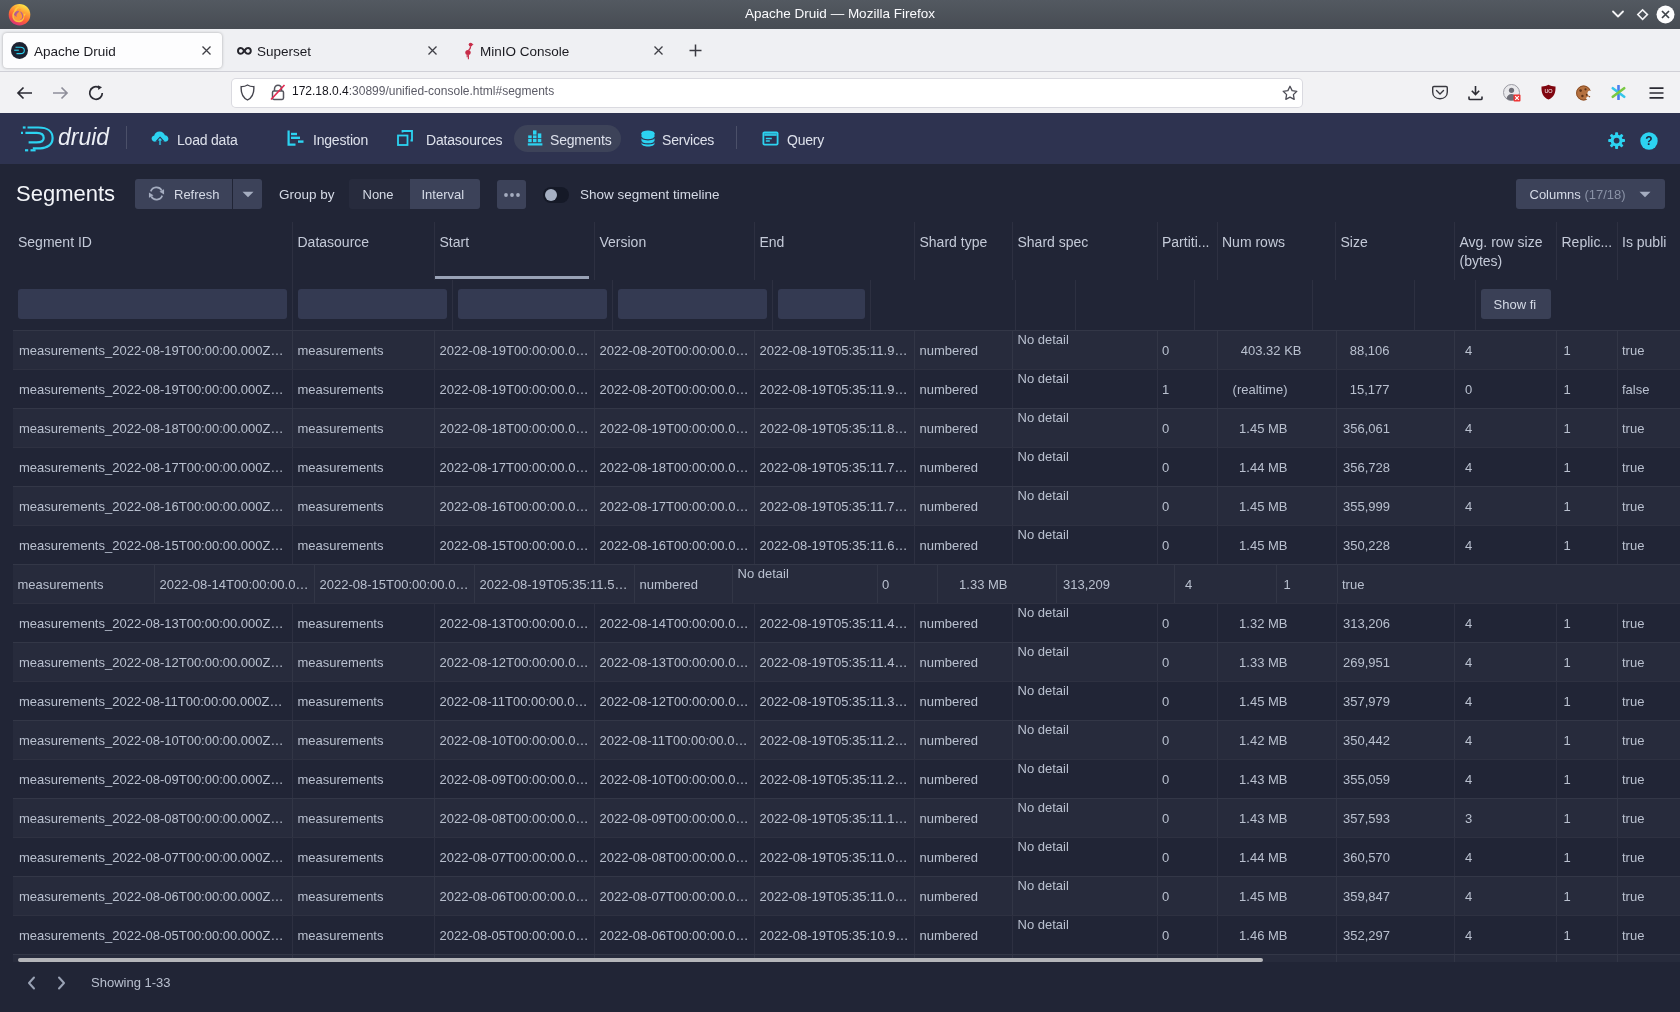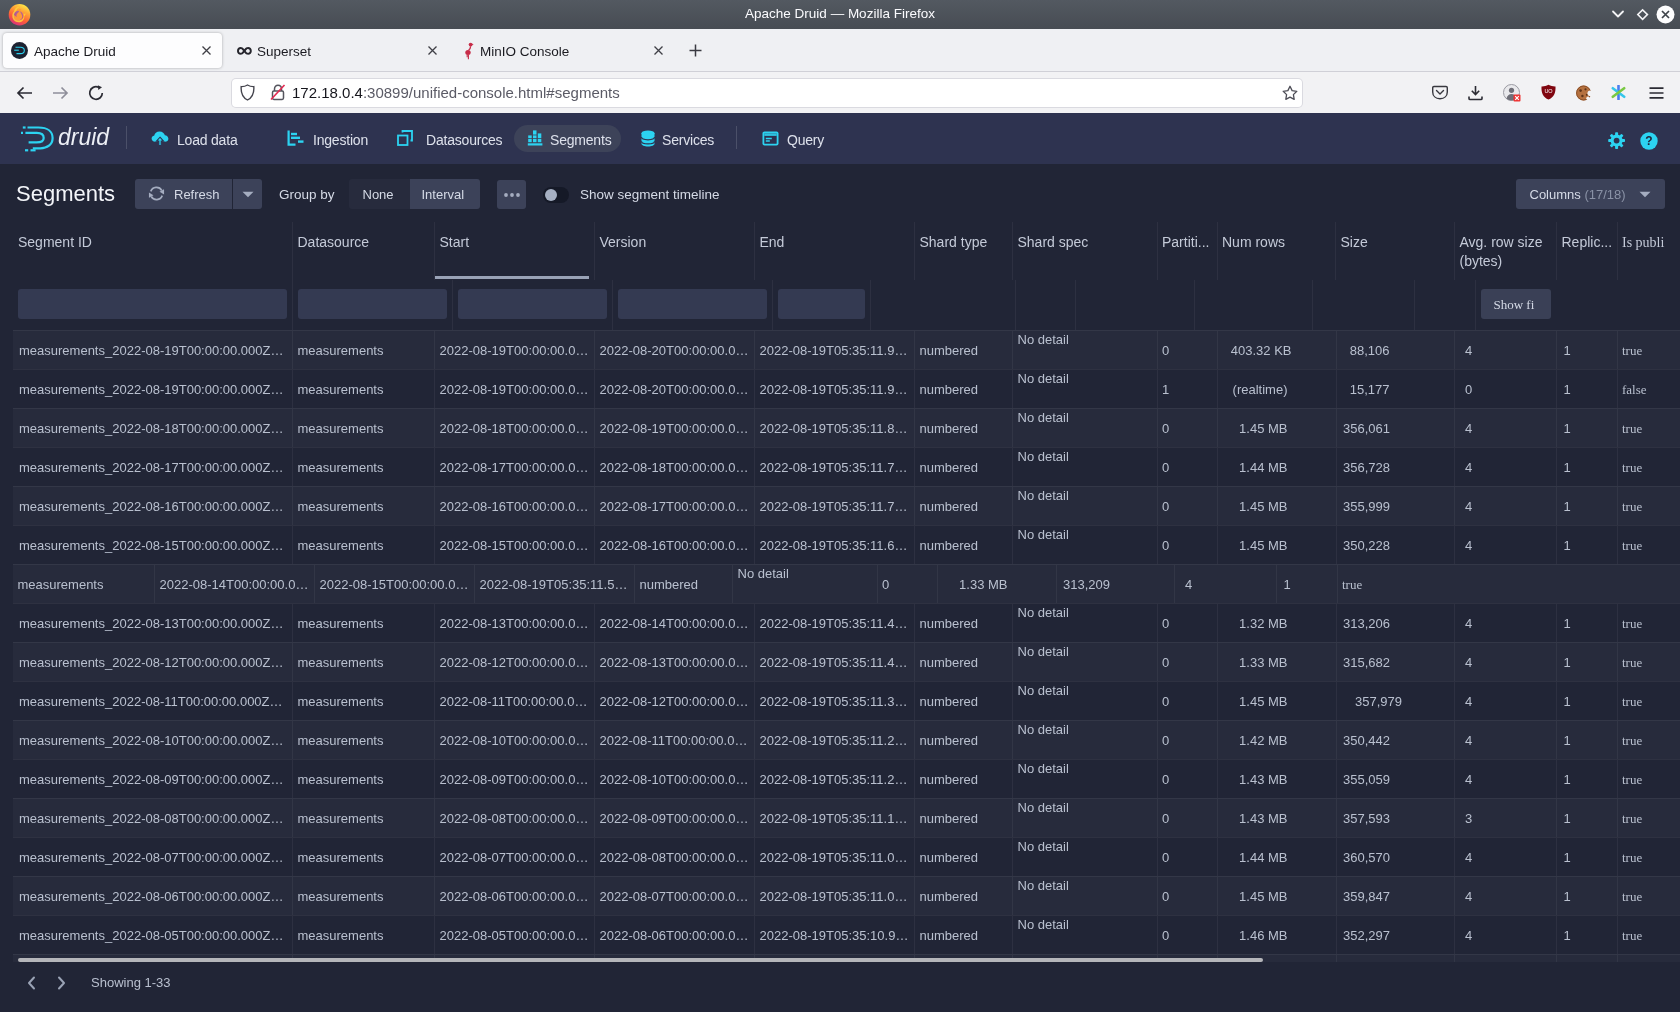--- a/index.html
+++ b/index.html
@@ -13,21 +13,21 @@
 #tbtitle { position:absolute; left:0; right:0; top:6px; text-align:center;
   font-size:13.5px; color:#fbfbfe; }
 #tabbar { position:absolute; left:0; top:29px; width:1680px; height:43px;
   background:#eff0f3; border-bottom:1px solid #d0d0d7; }
 #tabactive { position:absolute; left:3px; top:32.5px; width:219px; height:35px;
   background:#fdfdfe; border-radius:4px; box-shadow:0 0 3px rgba(0,0,0,.3); }
 .tlabel { font-size:13.5px; color:#1b1b21; white-space:nowrap; }
 #urlrow { position:absolute; left:0; top:72px; width:1680px; height:41px; background:#f2f2f4; }
 #urlfield { position:absolute; left:232px; top:78.5px; width:1070px; height:28px; background:#ffffff;
   border-radius:4px; box-shadow:0 0 0 1px #dadae0; }
-#urltext { position:absolute; left:292px; top:84px; font-size:15px; color:#5b5b66; white-space:nowrap; }
+#urltext { position:absolute; left:292px; top:84px; font-size:12px; color:#5b5b66; white-space:nowrap; }
 #urltext b { color:#16161d; font-weight:normal; }
 
 
 #dnav { position:absolute; left:0; top:113px; width:1680px; height:50.5px; background:#2e3350; }
 .nitem { position:absolute; top:115px; height:49px; display:flex; align-items:center;
   color:#dde1eb; font-size:14px; letter-spacing:-0.2px; white-space:nowrap; }
 .nsep { position:absolute; top:126px; width:1px; height:23px; background:#4b5069; }
 #npill { position:absolute; left:514px; top:125px; width:107px; height:27px;
   background:#3d4359; border-radius:14px; }
 
@@ -48,21 +48,21 @@
   border-right:1px solid rgba(255,255,255,0.055); position:relative; }
 .body-row { border-top:1px solid rgba(255,255,255,0.06); }
 .body-row.odd { background:rgba(255,255,255,0.03); }
 .finput { position:absolute; left:5px; right:5px; top:9px; height:30px;
   background:#343a52; border-radius:3px; }
 .topalign { padding-top:2px; }
 .num { display:inline-block; text-align:right; }
 .w0{width:280px}.w1{width:142px}.w2{width:160px}.w3{width:160px}.w4{width:160px}
 .w5{width:98px}.w6{width:144.5px}.w7{width:60px}.w8{width:119px}.w9{width:118.5px}
 .w10{width:102px}.w11{width:60.5px}.w12{width:62.5px}
-.cell.w12, .hcell.w12, .fcell.w12 { border-right:none;font-family:Liberation Serif, serif; }
+.cell.w12, .hcell.w12, .fcell.w12 { border-right:none; }
 
 #pager { position:absolute; left:0; top:962px; width:1680px; height:50px; background:#212536; }
 #scrollthumb { position:absolute; left:18px; top:958px; width:1245px; height:3.5px;
   background:#b5b6ba; border-radius:2px; z-index:5; }
 </style></head>
 <body>
 <div id="titlebar">
     <div class="abs" style="left:8px;top:3px">
       <svg style="" width="23" height="23" viewBox="0 0 23 23">
         <defs>
@@ -410,21 +410,21 @@
     </div>
     <div class="trow body-row odd">
       <div class="cell w0" style="padding-left:6px">measurements_2022-08-19T00:00:00.000Z…</div>
       <div class="cell w1">measurements</div>
       <div class="cell w2">2022-08-19T00:00:00.0…</div>
       <div class="cell w3">2022-08-20T00:00:00.0…</div>
       <div class="cell w4">2022-08-19T05:35:11.9…</div>
       <div class="cell w5">numbered</div>
       <div class="cell w6 topalign">No detail</div>
       <div class="cell w7">0</div>
-      <div class="cell w8"><span class="num" style="width:62.5px;margin-left:7px">403.32 KB</span></div>
+      <div class="cell w8"><span class="num" style="width:62.5px;margin-left:17px">403.32 KB</span></div>
       <div class="cell w9"><span class="num" style="width:46.5px;margin-left:2px">88,106</span></div>
       <div class="cell w10" style="padding-left:10px">4</div>
       <div class="cell w11" style="padding-left:6.5px">1</div>
       <div class="cell w12">true</div>
     </div>
     <div class="trow body-row">
       <div class="cell w0" style="padding-left:6px">measurements_2022-08-19T00:00:00.000Z…</div>
       <div class="cell w1">measurements</div>
       <div class="cell w2">2022-08-19T00:00:00.0…</div>
       <div class="cell w3">2022-08-20T00:00:00.0…</div>
@@ -530,36 +530,36 @@
     <div class="trow body-row odd">
       <div class="cell w0" style="padding-left:6px">measurements_2022-08-12T00:00:00.000Z…</div>
       <div class="cell w1">measurements</div>
       <div class="cell w2">2022-08-12T00:00:00.0…</div>
       <div class="cell w3">2022-08-13T00:00:00.0…</div>
       <div class="cell w4">2022-08-19T05:35:11.4…</div>
       <div class="cell w5">numbered</div>
       <div class="cell w6 topalign">No detail</div>
       <div class="cell w7">0</div>
       <div class="cell w8"><span class="num" style="width:62.5px;margin-left:3px">1.33 MB</span></div>
-      <div class="cell w9"><span class="num" style="width:46.5px;margin-left:2px">315,682</span></div>
+      <div class="cell w9"><span class="num" style="width:46.5px;margin-left:2px">269,951</span></div>
       <div class="cell w10" style="padding-left:10px">4</div>
       <div class="cell w11" style="padding-left:6.5px">1</div>
       <div class="cell w12">true</div>
     </div>
     <div class="trow body-row">
       <div class="cell w0" style="padding-left:6px">measurements_2022-08-11T00:00:00.000Z…</div>
       <div class="cell w1">measurements</div>
       <div class="cell w2">2022-08-11T00:00:00.0…</div>
       <div class="cell w3">2022-08-12T00:00:00.0…</div>
       <div class="cell w4">2022-08-19T05:35:11.3…</div>
       <div class="cell w5">numbered</div>
       <div class="cell w6 topalign">No detail</div>
       <div class="cell w7">0</div>
       <div class="cell w8"><span class="num" style="width:62.5px;margin-left:3px">1.45 MB</span></div>
-      <div class="cell w9"><span class="num" style="width:46.5px;margin-left:14px">357,979</span></div>
+      <div class="cell w9"><span class="num" style="width:46.5px;margin-left:2px">357,979</span></div>
       <div class="cell w10" style="padding-left:10px">4</div>
       <div class="cell w11" style="padding-left:6.5px">1</div>
       <div class="cell w12">true</div>
     </div>
     <div class="trow body-row odd">
       <div class="cell w0" style="padding-left:6px">measurements_2022-08-10T00:00:00.000Z…</div>
       <div class="cell w1">measurements</div>
       <div class="cell w2">2022-08-10T00:00:00.0…</div>
       <div class="cell w3">2022-08-11T00:00:00.0…</div>
       <div class="cell w4">2022-08-19T05:35:11.2…</div>

